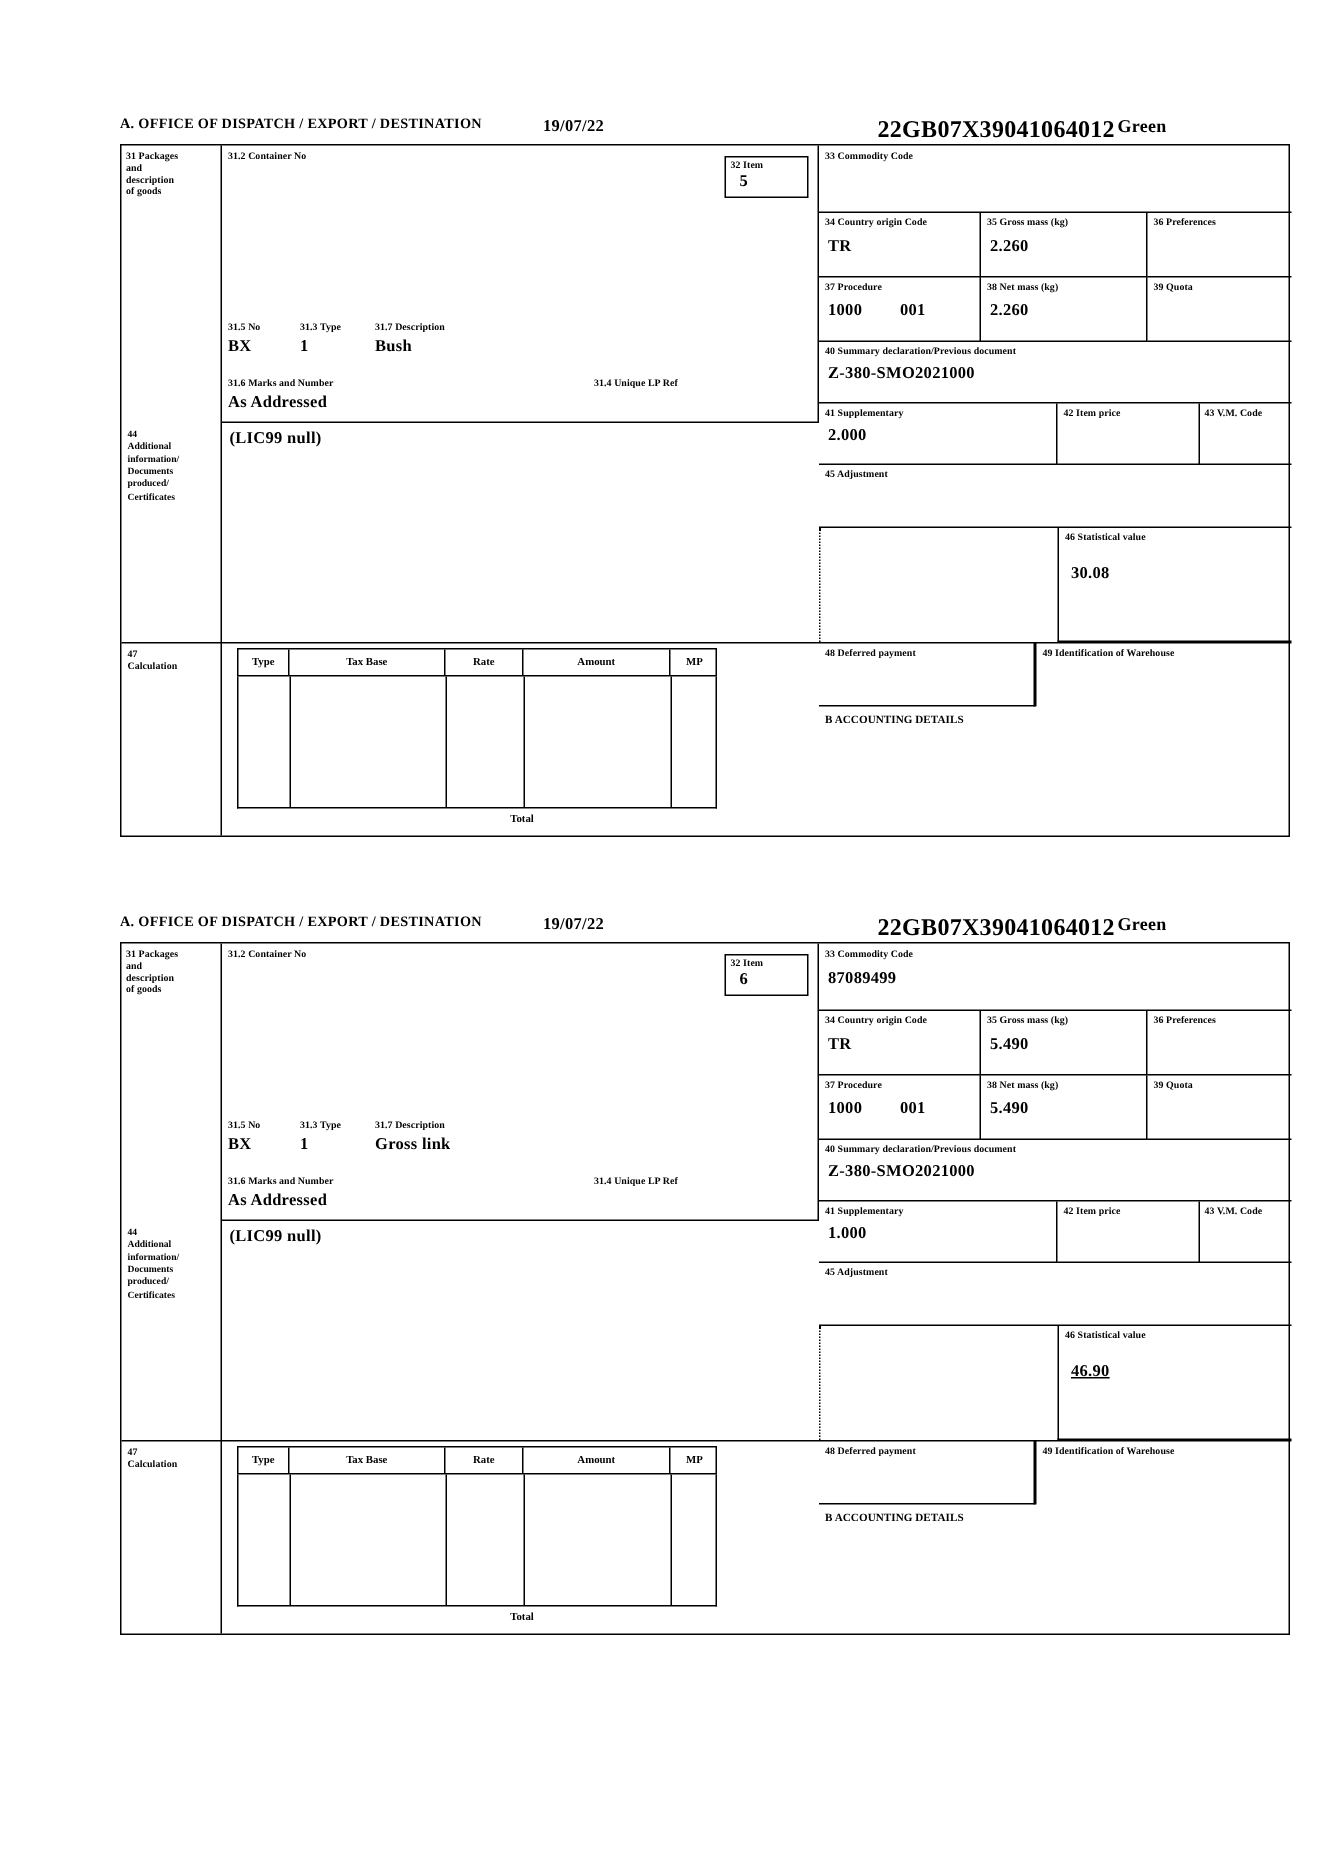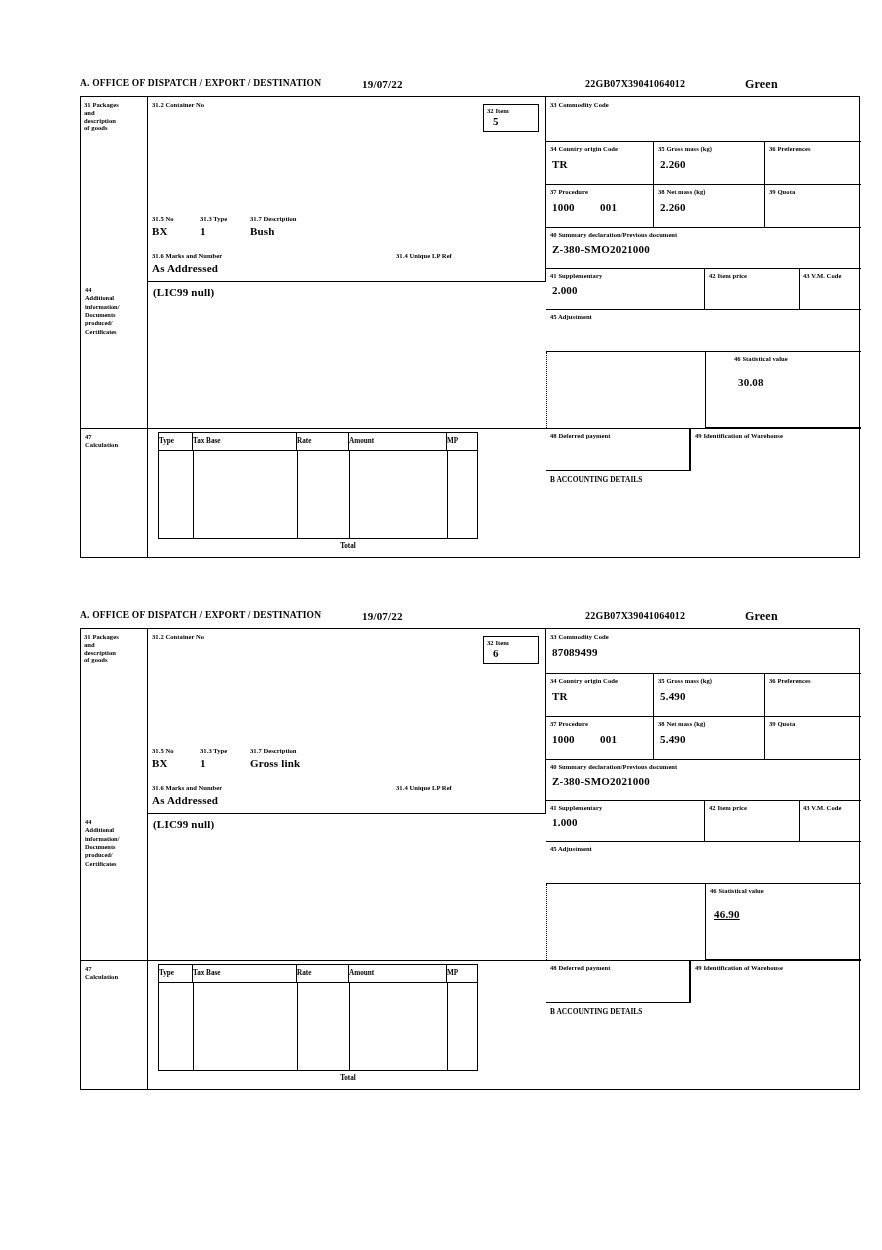--- a/index.html
+++ b/index.html
@@ -46,21 +46,21 @@
     position: absolute;
     left: 282px;
     top: 0;
     font-size: 11px;
     font-weight: bold;
   }
   .hdr .mrn {
     position: absolute;
     left: 505px;
     top: 0;
-    font-size: 10px;
+    font-size: 16px;
     font-weight: bold;
   }
   .hdr .lane {
     position: absolute;
     left: 665px;
     top: -1px;
     font-size: 12px;
     font-weight: bold;
     font-family: Liberation Serif, serif;
   }
@@ -112,21 +112,21 @@
   }
 
   
   .dotted-v {
     position: absolute;
     border-left: 1px dotted #000;
   }
   .calc-hdr {
     font-size: 7.2px;
     font-weight: bold;
-    text-align: left;
+    text-align: center;
   }
   .total-lbl {
     font-size: 7.2px;
     font-weight: bold;
     text-align: center;
   }
   .pad4 { padding: 2px 0 0 3px; }
 </style>
 </head>
 <body>
@@ -259,21 +259,21 @@
         <div class="val" style="padding:4px 0 0 5px;">(LIC99 null)</div>
       </div>
 
       <div class="cell bb" style="left:465px;top:213px;width:315px;height:42px;">
         <div class="lbl" style="padding:3px 0 0 4px;">45 Adjustment</div>
         <div class="val" style="padding:4px 0 0 6px;min-height:12px;"></div>
       </div>
 
       <div class="dotted-v" style="left:465px;top:255px;height:76px;"></div>
 
-      <div class="cell bl bb" style="left:624px;top:255px;width:156px;height:76px;padding-left:24px;">
+      <div class="cell bl bb" style="left:624px;top:255px;width:156px;height:76px;">
         <div class="lbl" style="padding:3px 0 0 4px;">46 Statistical value</div>
         <div class="val" style="padding:13px 0 0 8px;">30.08</div>
       </div>
 
       <div class="cell bt br" style="left:0;top:331px;width:67px;height:129px;">
         <div class="lbl" style="padding:4px 0 0 4px;">
           <div>47</div>
           <div>Calculation</div>
         </div>
       </div>

